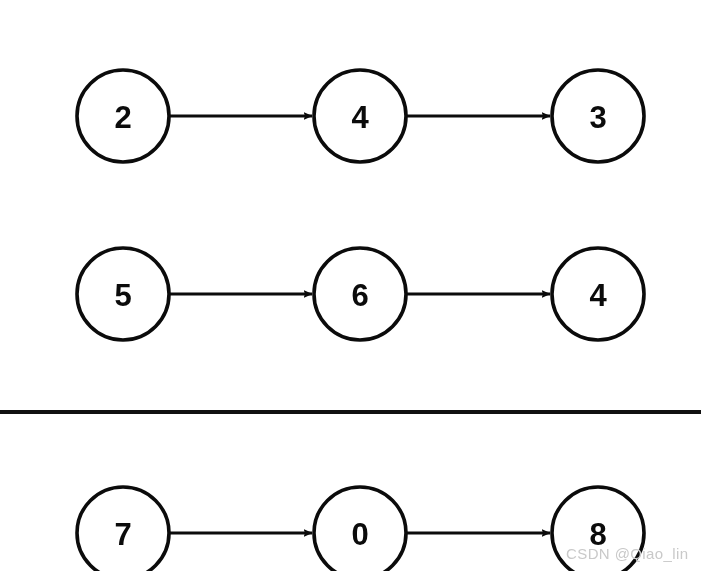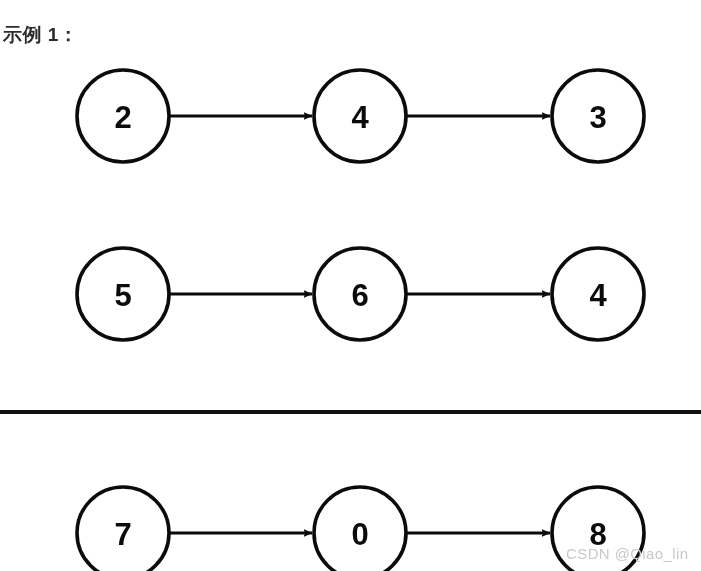--- a/index.html
+++ b/index.html
@@ -77,21 +77,20 @@
     color: #c9c9c9;
     white-space: nowrap;
     letter-spacing: 0.4px;
   }
 </style>
 </head>
 <body>
 
 <div id="canvas">
 
-  <div class="heading">示例 1：</div>
 
   <svg class="diagram-svg" viewBox="0 0 701 571" xmlns="http://www.w3.org/2000/svg">
     <defs>
       <marker id="arrowhead" markerWidth="9" markerHeight="8" refX="8.5" refY="4" orient="auto" markerUnits="userSpaceOnUse">
         <path d="M0,0 L9,4 L0,8 L1.6,4 Z" class="edge-head"></path>
       </marker>
     </defs>
     <g id="diagram-groups">
         <g>
           <line x1="168" y1="116" x2="312" y2="116" class="edge-line" marker-end="url(#arrowhead)"></line>

